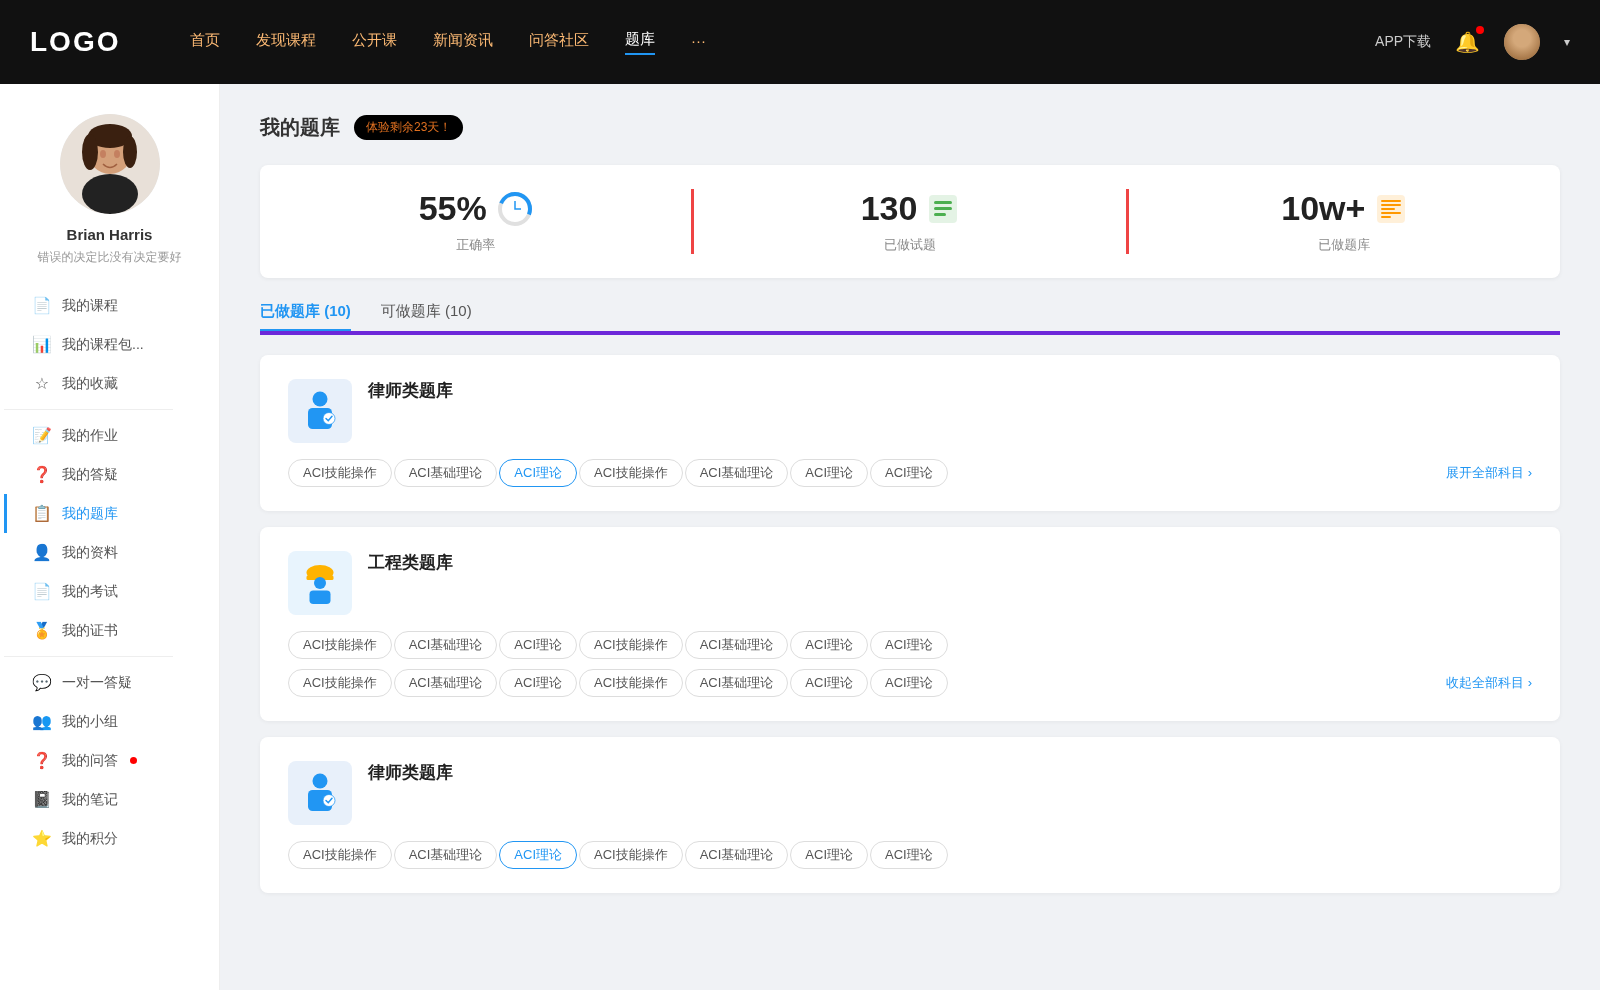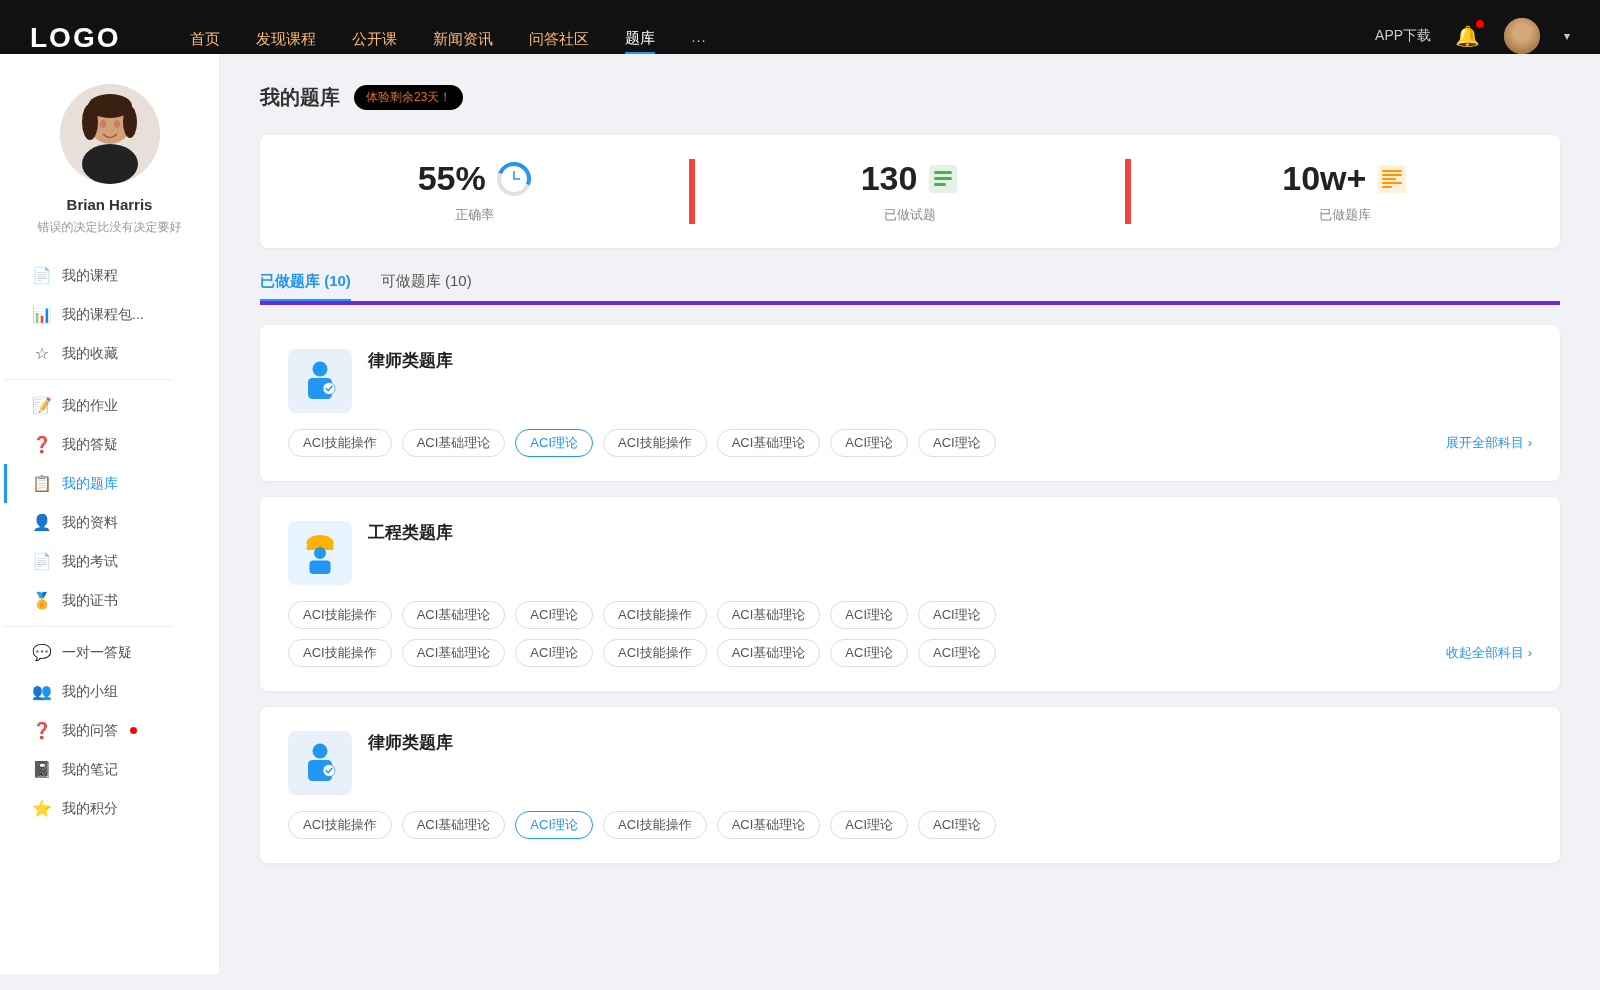--- a/index.html
+++ b/index.html
@@ -1,23 +1,23 @@
 <!DOCTYPE html>
 <html><head>
   <meta charset="utf-8">
   <style>
     * { box-sizing: border-box; margin: 0; padding: 0; }
     body { font-family: -apple-system, BlinkMacSystemFont, 'PingFang SC', 'Microsoft YaHei', sans-serif; background: #f0f2f5; min-height: 990px; }
 
     
     .navbar {
       background: #111;
-      height: 54px;
-      display: flex;
-      align-items: flex-end;
+      height: 84px;
+      display: flex;
+      align-items: center;
       padding: 0 30px;
       position: relative;
       z-index: 10;
     }
     .nav-logo {
       color: white;
       font-size: 28px;
       font-weight: bold;
       letter-spacing: 2px;
       margin-right: 60px;
@@ -199,21 +199,21 @@
       border-radius: 8px;
       padding: 24px 0;
       margin-bottom: 24px;
       box-shadow: 0 1px 4px rgba(0,0,0,0.06);
     }
     .stat-item {
       flex: 1;
       display: flex;
       flex-direction: column;
       align-items: center;
-      border-right: 6px solid #ef4444;
+      border-right: 3px solid #ef4444;
       padding: 0 20px;
     }
     .stat-item:last-child { border-right: none; }
     .stat-top {
       display: flex;
       align-items: center;
       gap: 10px;
       margin-bottom: 8px;
     }
     .stat-number {
@@ -280,21 +280,21 @@
       font-size: 32px;
     }
     .qbank-title {
       font-size: 17px;
       font-weight: 600;
       color: #222;
     }
     .tags-row {
       display: flex;
       flex-wrap: wrap;
-      gap: 10px;
+      gap: 2px;
       align-items: center;
     }
     .tag {
       border: 1px solid #ddd;
       color: #555;
       font-size: 13px;
       padding: 4px 14px;
       border-radius: 20px;
       cursor: pointer;
       background: white;

